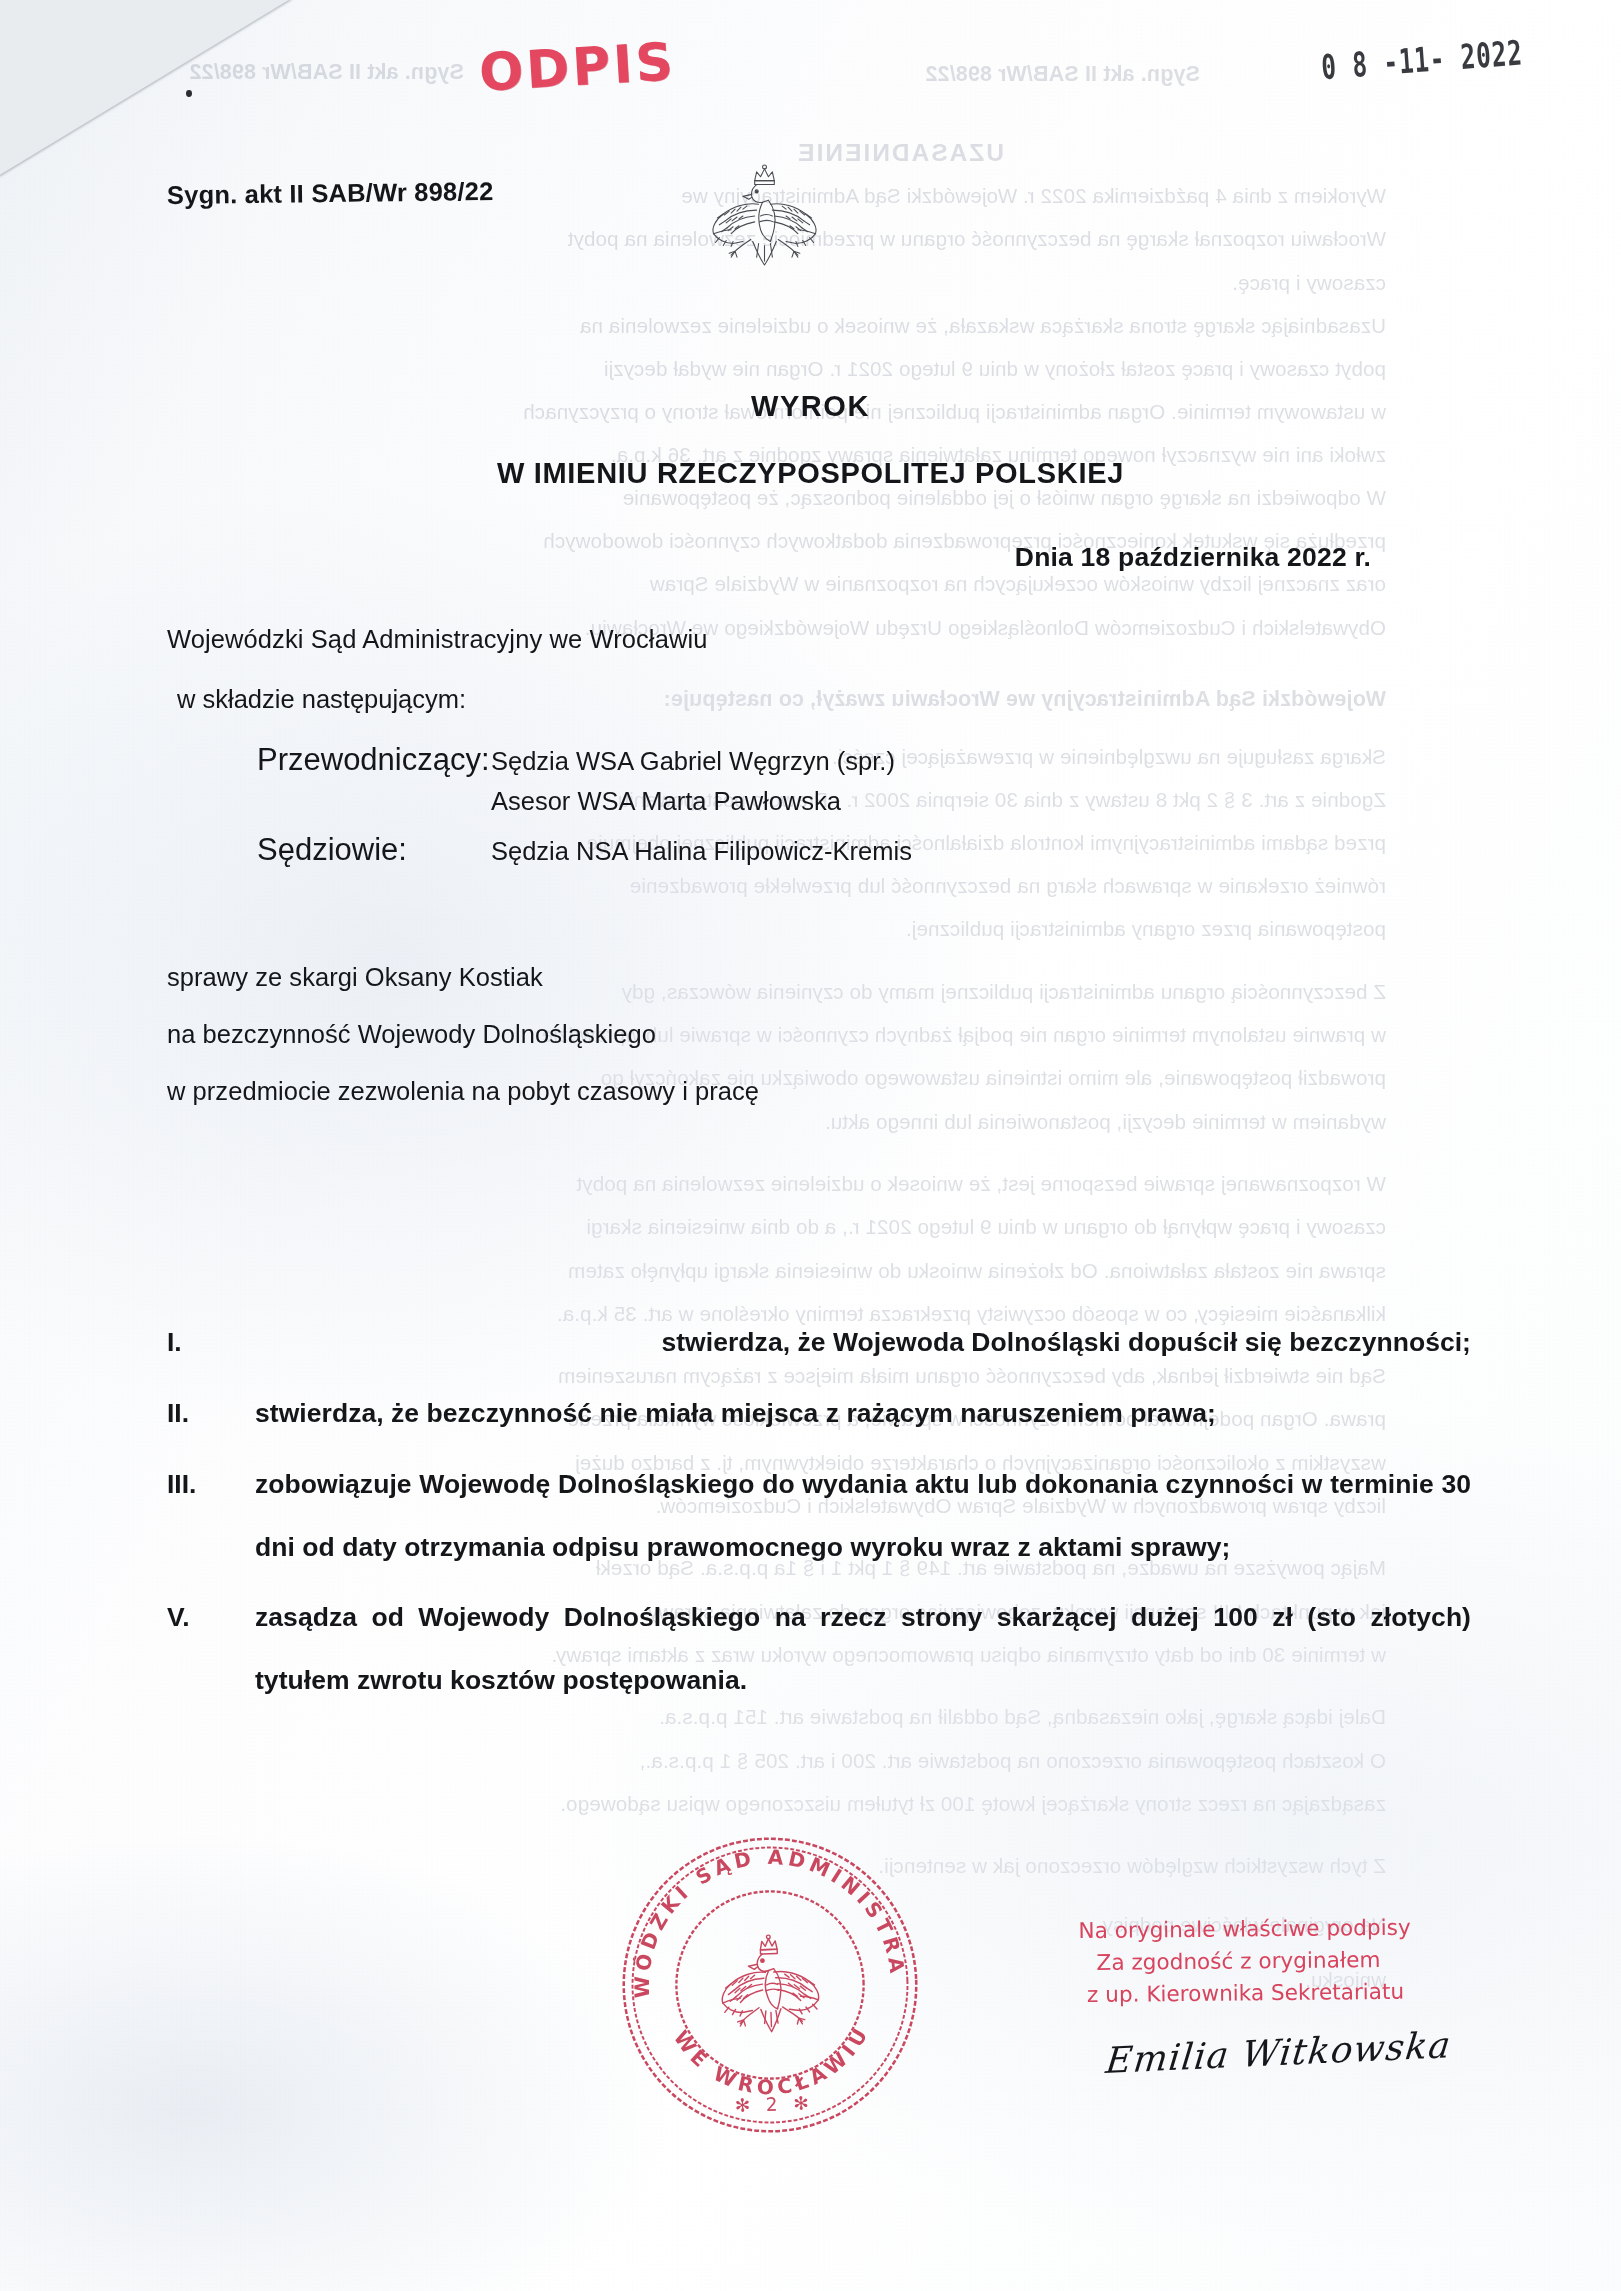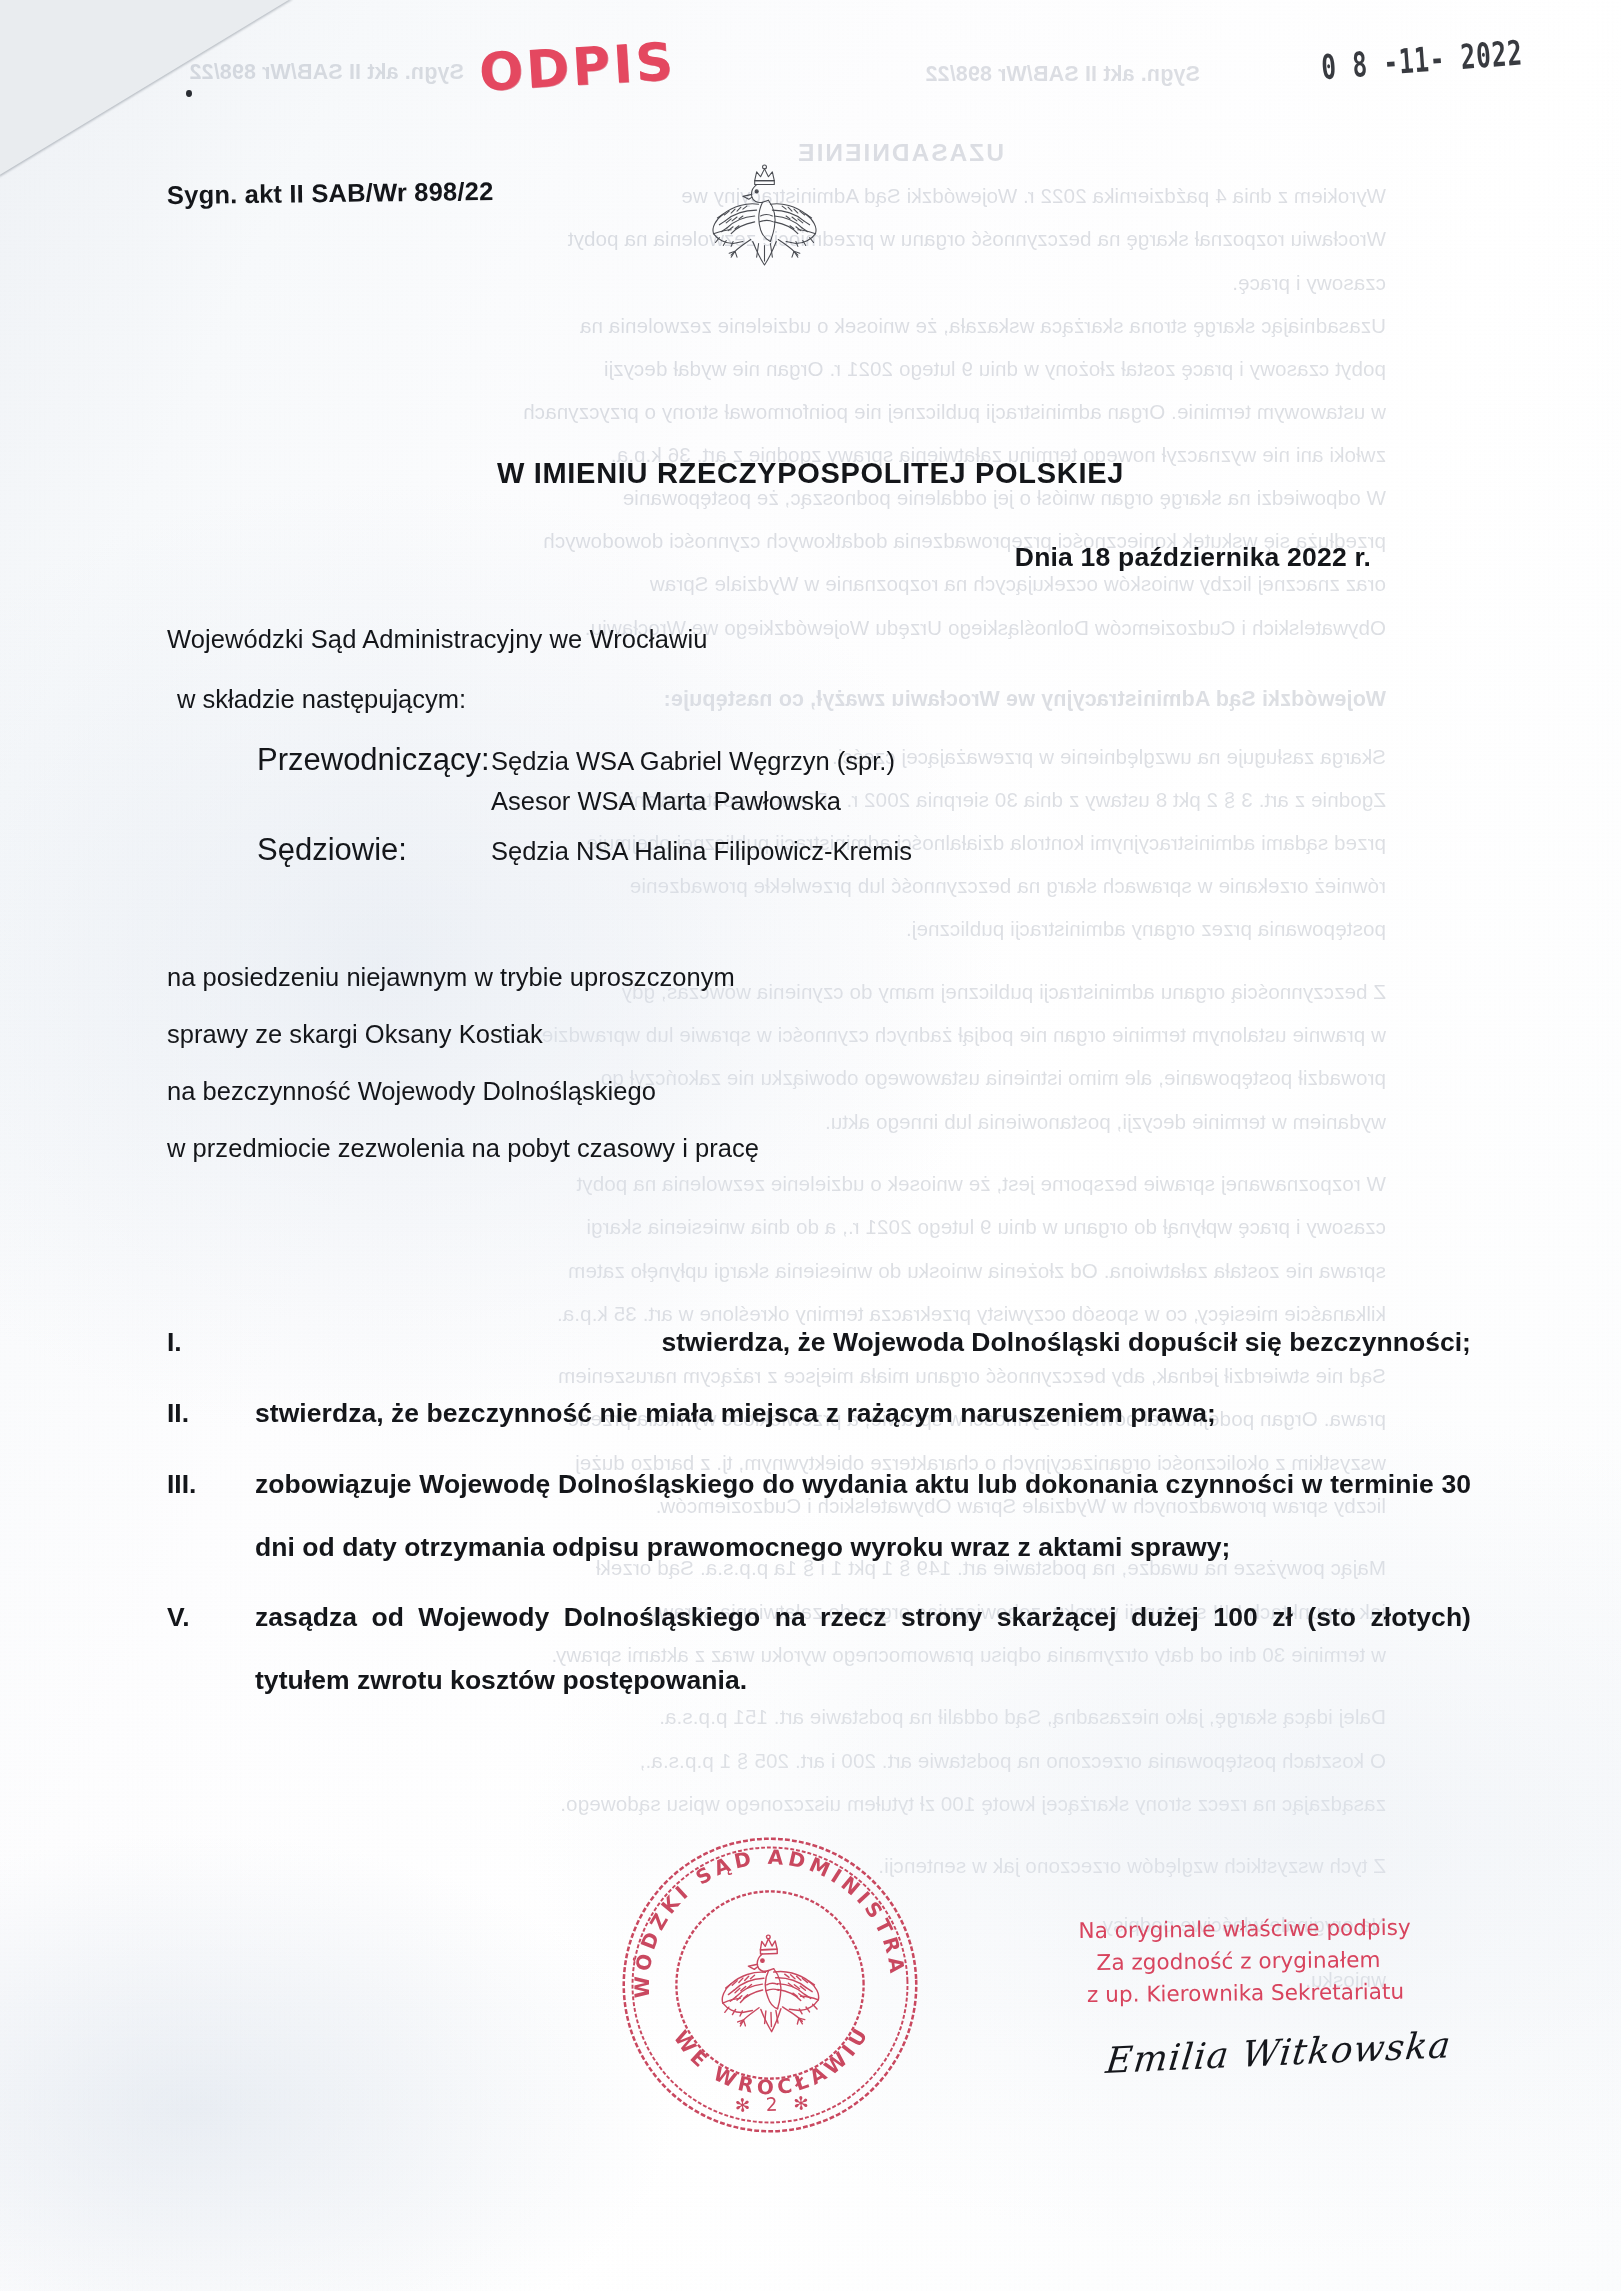--- a/index.html
+++ b/index.html
@@ -386,20 +386,21 @@
           <path d="M94 84 C100 88 106 92 110 96 L114 100"></path>
           <path d="M50 96 L44 98 M50 96 L46 102 M50 96 L52 102"></path>
           <path d="M110 96 L116 98 M110 96 L114 102 M110 96 L108 102"></path>
 
           <path d="M76 60 C80 58 84 58 88 60"></path>
           <path d="M75 66 C80 64 85 64 89 66"></path>
         </g>
       </svg>
     </div>
 
+    <div class="h-wyrok">WYROK</div>
     <div class="h-imieniu">W IMIENIU RZECZYPOSPOLITEJ POLSKIEJ</div>
     <div class="date-line">Dnia 18 października 2022 r.</div>
 
     <div class="court-name">Wojewódzki Sąd Administracyjny we Wrocławiu</div>
     <div class="court-skl">w składzie następującym:</div>
 
     <div class="panel" id="panel-list">
         <div class="panel-row">
           <div class="panel-role">Przewodniczący:</div>
           <div class="panel-person">Sędzia WSA Gabriel Węgrzyn (spr.)</div>
@@ -408,21 +409,20 @@
           <div class="panel-role"></div>
           <div class="panel-person">Asesor WSA Marta Pawłowska</div>
         </div>
         <div class="panel-row">
           <div class="panel-role">Sędziowie:</div>
           <div class="panel-person">Sędzia NSA Halina Filipowicz-Kremis</div>
         </div>
       </div>
 
     <div class="proc" id="proc-list">
-        <div class="proc-line">na posiedzeniu niejawnym w trybie uproszczonym</div>
         <div class="proc-line">sprawy ze skargi Oksany Kostiak</div>
         <div class="proc-line">na bezczynność Wojewody Dolnośląskiego</div>
         <div class="proc-line">w przedmiocie zezwolenia na pobyt czasowy i pracę</div>
       </div>
 
     <div class="ruling" id="ruling-list">
         <div class="ruling-item">
           <div class="ruling-num">I.</div>
           <div class="ruling-text nojust">stwierdza, że Wojewoda Dolnośląski dopuścił się bezczynności;</div>
         </div>

